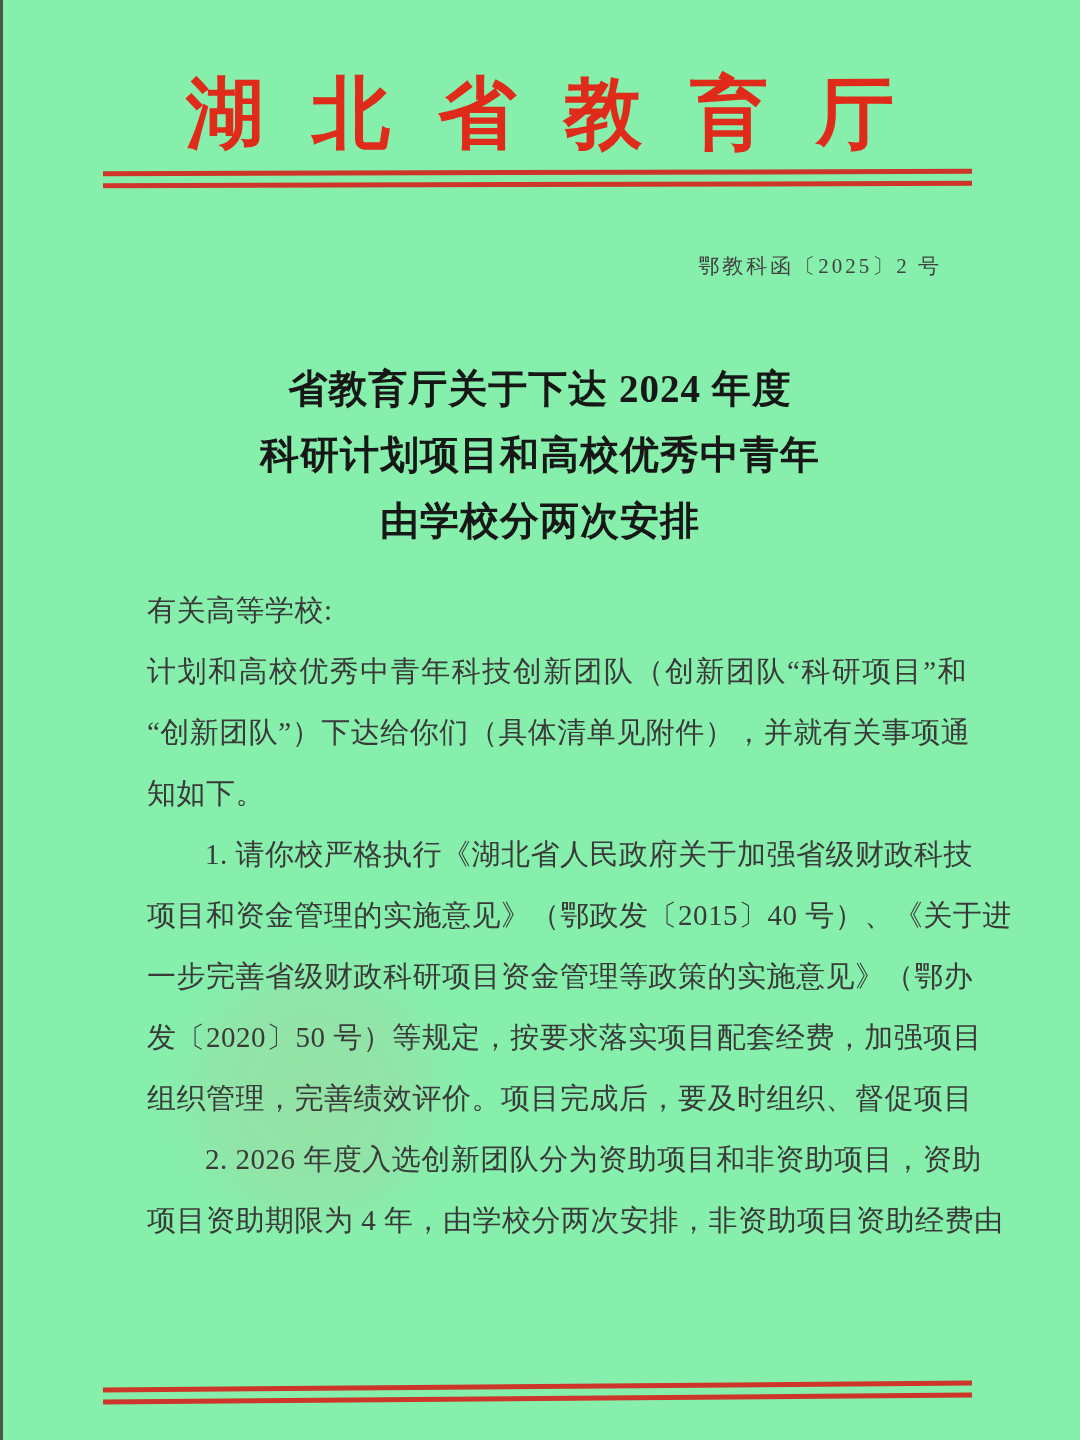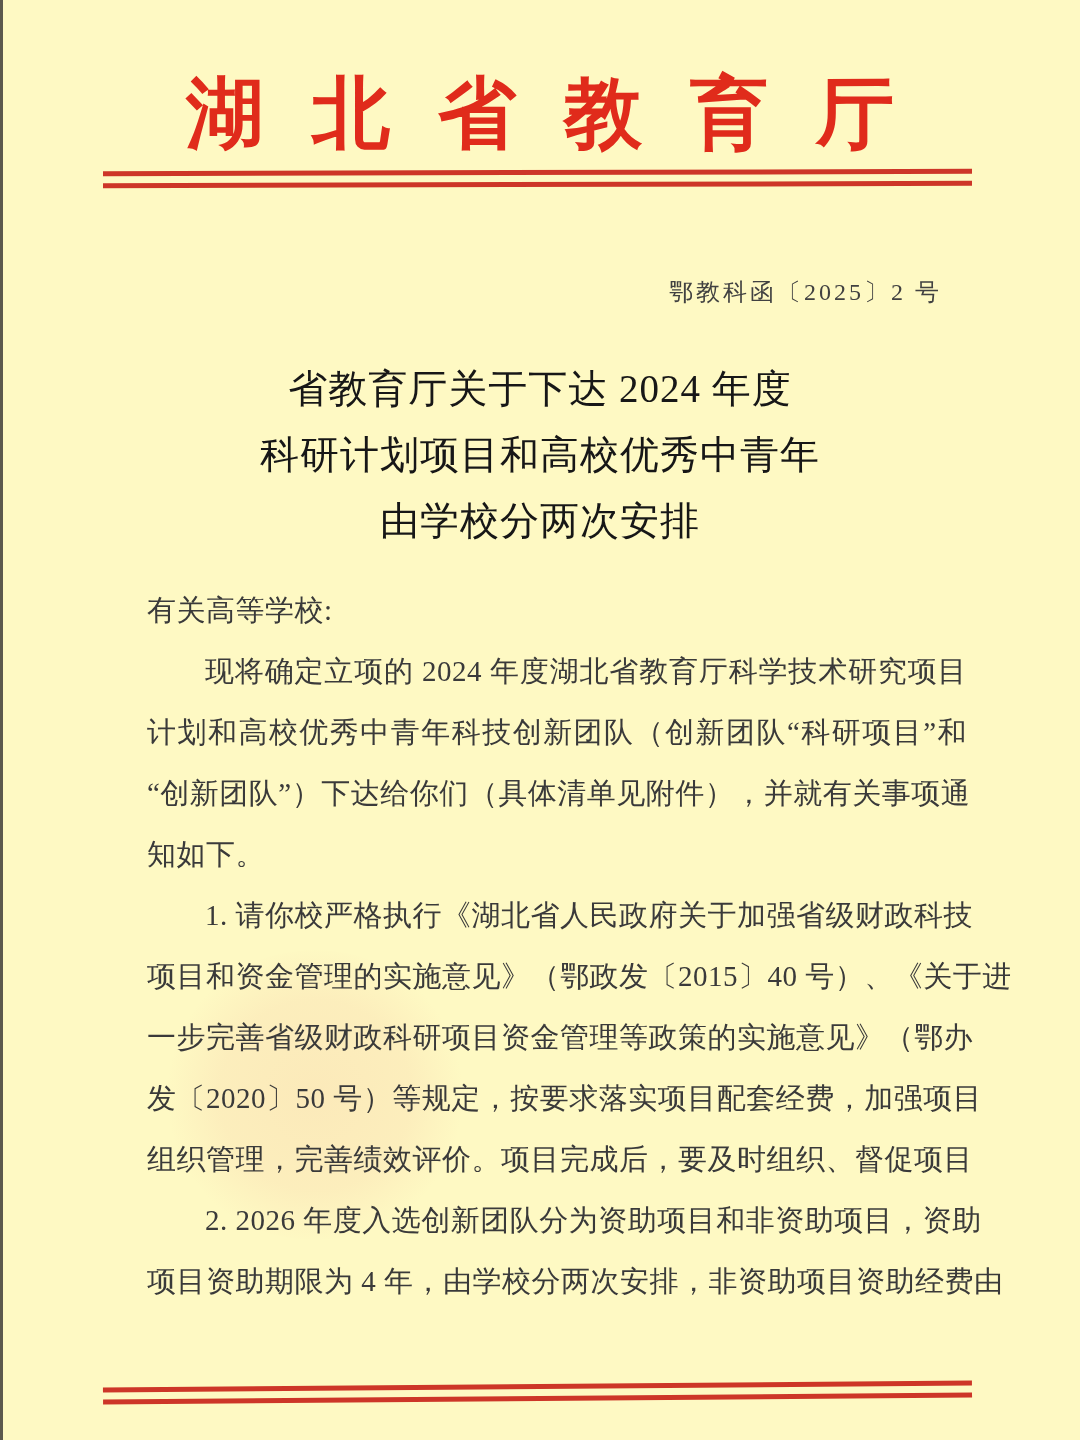--- a/index.html
+++ b/index.html
@@ -1,20 +1,20 @@
 <!DOCTYPE html>
 <html lang="zh"><head>
 <meta charset="utf-8">
 <style>
   html, body { margin: 0; padding: 0; }
   .page {
     position: relative;
     width: 1080px;
     height: 1440px;
-    background: #fef9c3;
+    background: #86efac;
     overflow: hidden;
     font-family: "Liberation Serif", "DejaVu Serif", serif;
   }
   .scan-edge {
     position: absolute;
     left: 0; top: 0; bottom: 0;
     width: 3px;
     background: #3f3d3a;
     opacity: 0.85;
   }
@@ -35,33 +35,33 @@
     left: 103px;
     width: 869px;
   }
   .rule-top { top: 170px; transform: rotate(-0.15deg); }
   .rule-bottom { top: 1384px; transform: rotate(-0.45deg); }
   .rule .bar1 { height: 5px; background: #cd3628; }
   .rule .gap  { height: 7px; }
   .rule .bar2 { height: 5px; background: #cd3628; }
   .doc-number {
     position: absolute;
-    top: 276px;
+    top: 252px;
     right: 138px;
-    font-size: 24px;
+    font-size: 21px;
     color: #414141;
     letter-spacing: 3px;
     white-space: nowrap;
   }
   .notice-title {
     position: absolute;
     top: 356px; left: 0; right: 0;
     text-align: center;
     font-size: 39px;
-    font-weight: 400;
+    font-weight: 700;
     color: #171717;
     line-height: 66px;
     letter-spacing: 1px;
   }
   .body-text {
     position: absolute;
     top: 580px;
     left: 147px;
     width: 820px;
     font-size: 29px;
@@ -111,21 +111,20 @@
     <div>省教育厅关于下达 2024 年度</div>
     <div>科研计划项目和高校优秀中青年</div>
     <div>由学校分两次安排</div>
   </div>
 
   <div class="seal-bleed"></div>
 
   <div class="body-text">
     <div class="ln left">有关高等学校:</div>
 
-    <div class="ln indent">现将确定立项的 2024 年度湖北省教育厅科学技术研究项目</div>
     <div class="ln">计划和高校优秀中青年科技创新团队（创新团队“科研项目”和</div>
     <div class="ln">“创新团队”）下达给你们（具体清单见附件），并就有关事项通</div>
     <div class="ln left">知如下。</div>
 
     <div class="ln indent">1. 请你校严格执行《湖北省人民政府关于加强省级财政科技</div>
     <div class="ln">项目和资金管理的实施意见》（鄂政发〔2015〕40 号）、《关于进</div>
     <div class="ln">一步完善省级财政科研项目资金管理等政策的实施意见》（鄂办</div>
     <div class="ln">发〔2020〕50 号）等规定，按要求落实项目配套经费，加强项目</div>
     <div class="ln">组织管理，完善绩效评价。项目完成后，要及时组织、督促项目</div>
 

